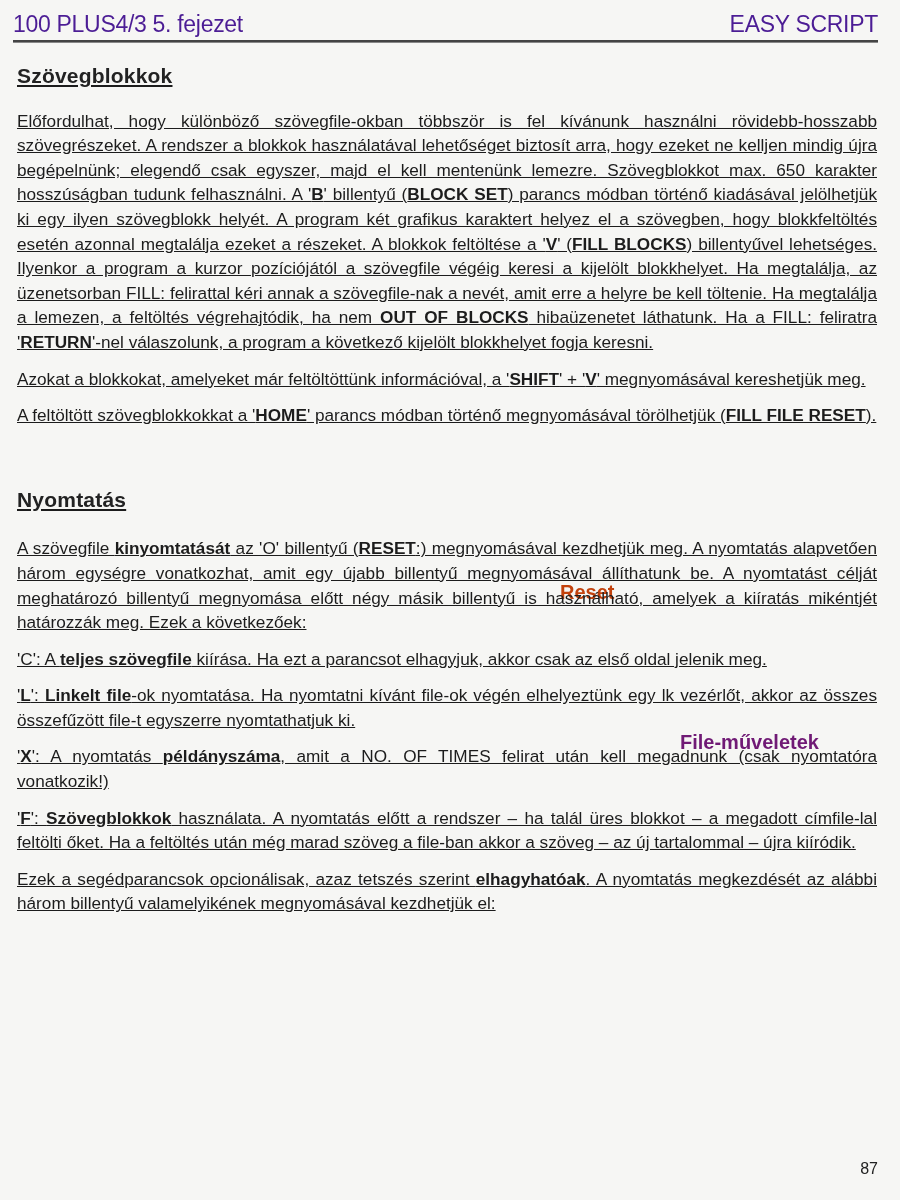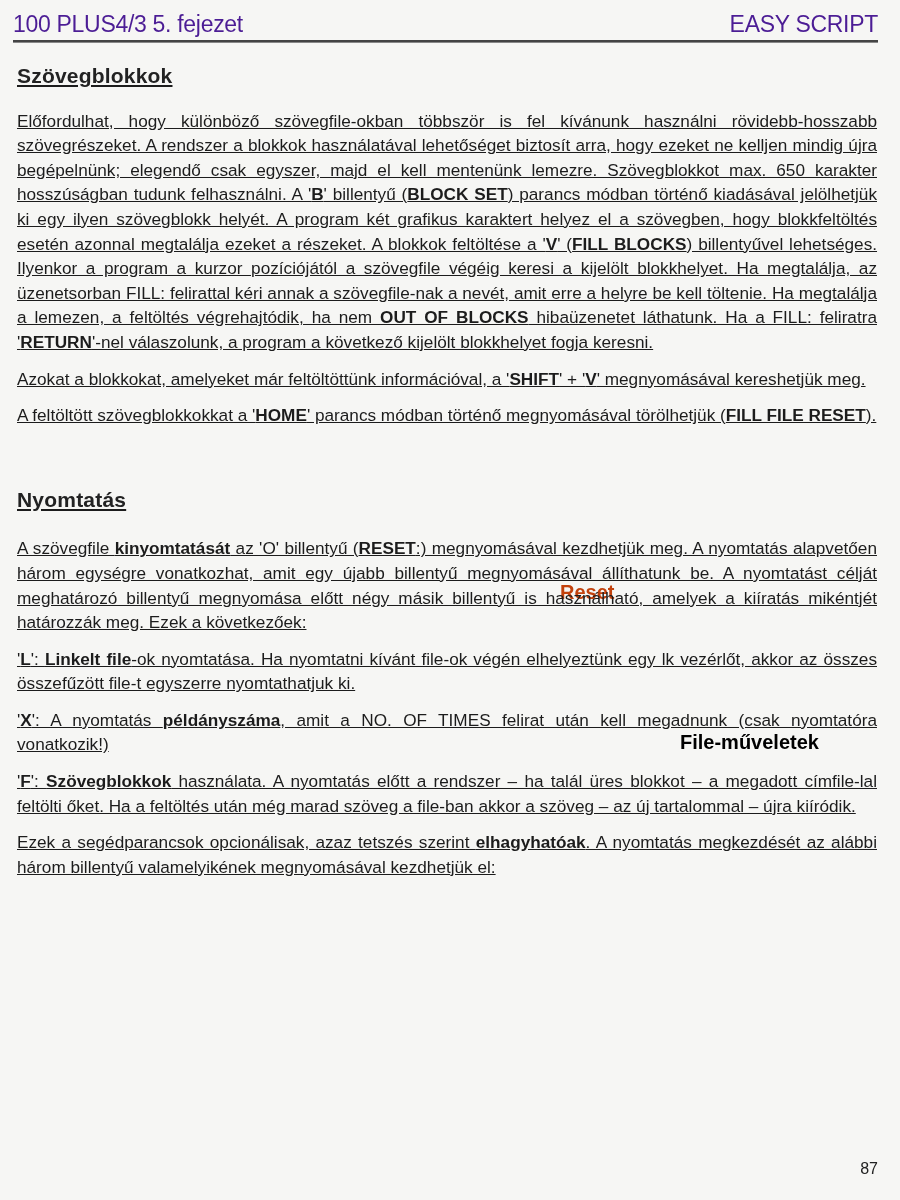--- a/index.html
+++ b/index.html
@@ -75,39 +75,40 @@
       white-space: nowrap;
       pointer-events: none;
     }
   </style>
 </head>
 <body>
 
 <div class="page">
 
   <div class="ghost" style="left:560px; top:580px; font-size:20px; font-weight:bold; color:#c2410c;">Reset</div>
-  <div class="ghost" style="left:680px; top:730px; font-size:20px; font-weight:bold; color:#000000;">File-műveletek</div>
+  <div class="ghost" style="left:680px; top:730px; font-size:20px; font-weight:bold; color:#701a75;">File-műveletek</div>
 
   <div class="running-header">
     <span>100 PLUS4/3  5. fejezet</span>
     <span>EASY SCRIPT</span>
   </div>
   <div class="header-rule"></div>
 
   <div class="content">
     <h2 class="first">Szövegblokkok</h2>
     <div>
         <p>Előfordulhat, hogy különböző szövegfile-okban többször is fel kívánunk használni rövidebb-hosszabb szövegrészeket. A rendszer a blokkok használatával lehetőséget biztosít arra, hogy ezeket ne kelljen mindig újra begépelnünk; elegendő csak egyszer, majd el kell mentenünk lemezre. Szövegblokkot max. 650 karakter hosszúságban tudunk felhasználni. A '<b>B</b>' billentyű (<b>BLOCK SET</b>) parancs módban történő kiadásával jelölhetjük ki egy ilyen szövegblokk helyét. A program két grafikus karaktert helyez el a szövegben, hogy blokkfeltöltés esetén azonnal megtalálja ezeket a részeket. A blokkok feltöltése a '<b>V</b>' (<b>FILL BLOCKS</b>) billentyűvel lehetséges. Ilyenkor a program a kurzor pozíciójától a szövegfile végéig keresi a kijelölt blokkhelyet. Ha megtalálja, az üzenetsorban FILL: felirattal kéri annak a szövegfile-nak a nevét, amit erre a helyre be kell töltenie. Ha megtalálja a lemezen, a feltöltés végrehajtódik, ha nem <b>OUT OF BLOCKS</b> hibaüzenetet láthatunk. Ha a FILL: feliratra '<b>RETURN</b>'-nel válaszolunk, a program a következő kijelölt blokkhelyet fogja keresni.</p>
         <p>Azokat a blokkokat, amelyeket már feltöltöttünk információval, a '<b>SHIFT</b>' + '<b>V</b>' megnyomásával kereshetjük meg.</p>
         <p>A feltöltött szövegblokkokkat a '<b>HOME</b>' parancs módban történő megnyomásával törölhetjük (<b>FILL FILE RESET</b>).</p>
       </div>
 
     <h2 class="second">Nyomtatás</h2>
     <div>
         <p>A szövegfile <b>kinyomtatását</b> az 'O' billentyű (<b>RESET</b>:) megnyomásával kezdhetjük meg. A nyomtatás alapvetően három egységre vonatkozhat, amit egy újabb billentyű megnyomásával állíthatunk be. A nyomtatást célját meghatározó billentyű megnyomása előtt négy másik billentyű is használható, amelyek a kiíratás mikéntjét határozzák meg. Ezek a következőek:</p>
+        <p>'C': A <b>teljes szövegfile</b> kiírása. Ha ezt a parancsot elhagyjuk, akkor csak az első oldal jelenik meg.</p>
         <p>'<b>L</b>': <b>Linkelt file</b>-ok nyomtatása. Ha nyomtatni kívánt file-ok végén elhelyeztünk egy lk vezérlőt, akkor az összes összefűzött file-t egyszerre nyomtathatjuk ki.</p>
         <p>'<b>X</b>': A nyomtatás <b>példányszáma</b>, amit a NO. OF TIMES felirat után kell megadnunk (csak nyomtatóra vonatkozik!)</p>
         <p>'<b>F</b>': <b>Szövegblokkok</b> használata. A nyomtatás előtt a rendszer – ha talál üres blokkot – a megadott címfile-lal feltölti őket. Ha a feltöltés után még marad szöveg a file-ban akkor a szöveg – az új tartalommal – újra kiíródik.</p>
         <p>Ezek a segédparancsok opcionálisak, azaz tetszés szerint <b>elhagyhatóak</b>. A nyomtatás megkezdését az alábbi három billentyű valamelyikének megnyomásával kezdhetjük el:</p>
       </div>
   </div>
 
   <div class="page-number">87</div>
 </div>
 

